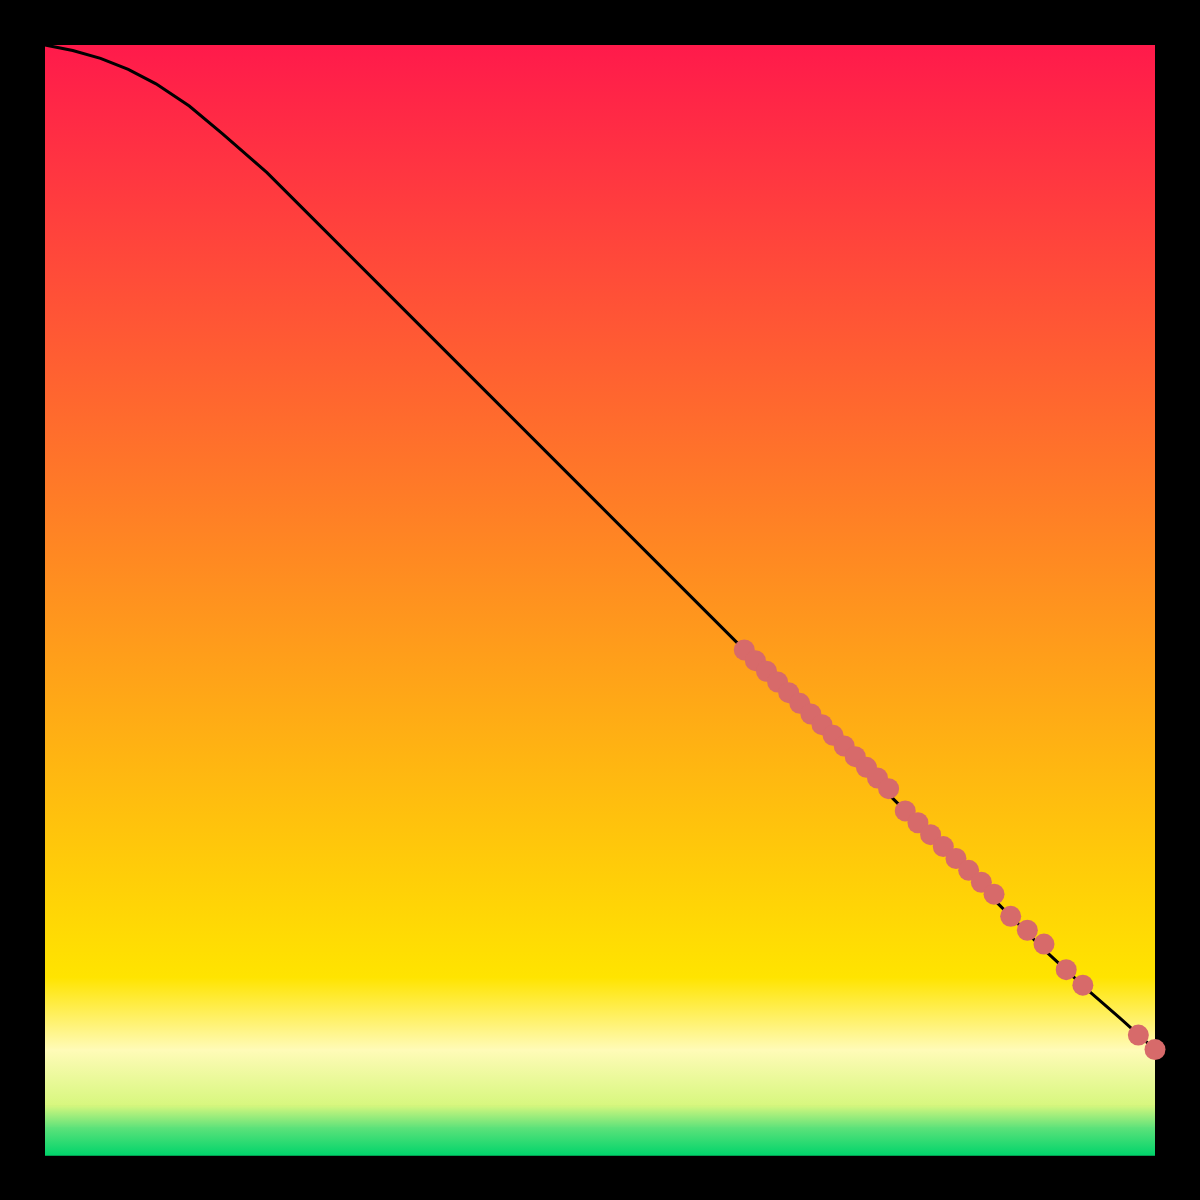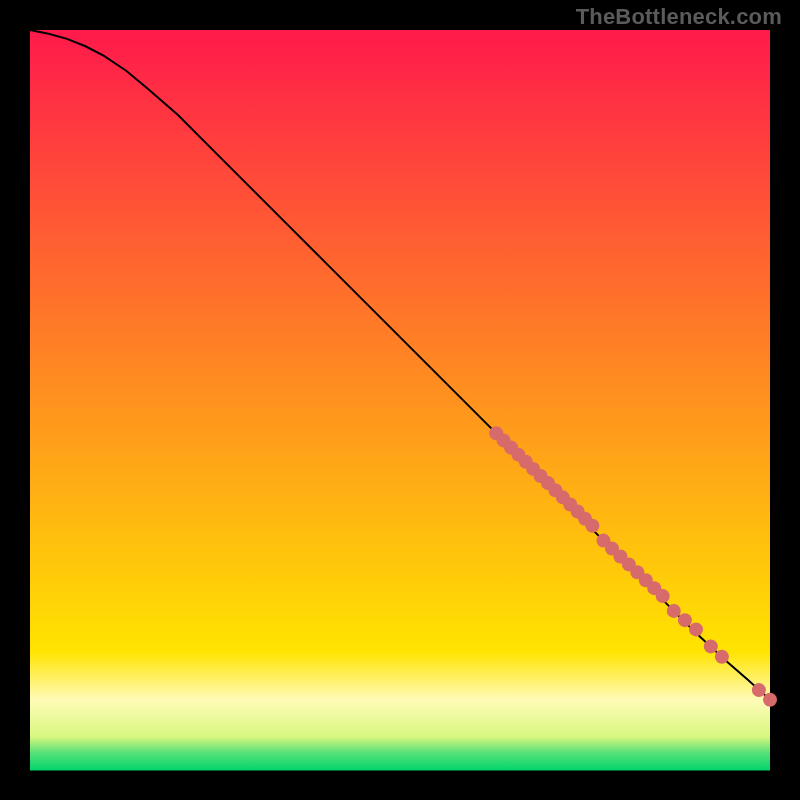--- a/index.html
+++ b/index.html
@@ -30,21 +30,20 @@
     position: absolute;
     left: 0;
     top: 0;
     display: block;
   }
 </style>
 </head>
 <body>
 
 <div class="frame">
-  <div class="watermark">TheBottleneck.com</div>
   <svg id="chart" width="800" height="800">
       <defs>
         <linearGradient id="grad0" x1="0" y1="0" x2="0" y2="1">
           <stop offset="0%" stop-color="#ff1a4b"></stop>
           <stop offset="100%" stop-color="#ffe400"></stop>
         </linearGradient>
         <linearGradient id="grad1" x1="0" y1="0" x2="0" y2="1">
           <stop offset="0%" stop-color="#ffe400"></stop>
           <stop offset="100%" stop-color="#fffbb8"></stop>
         </linearGradient>

